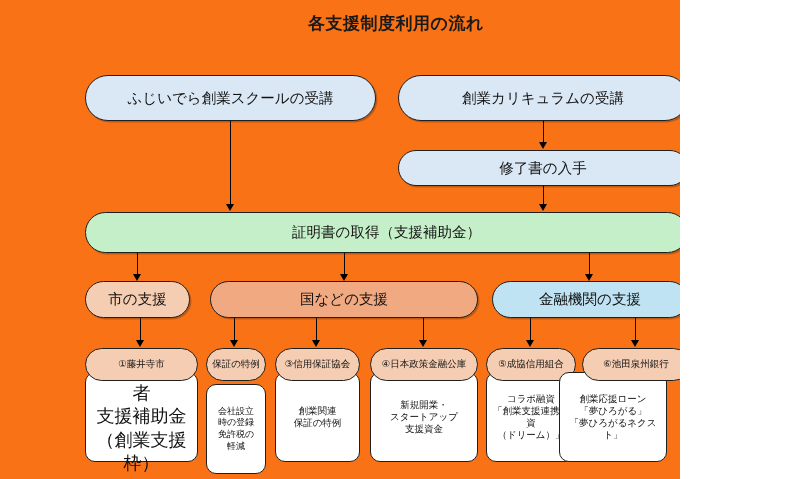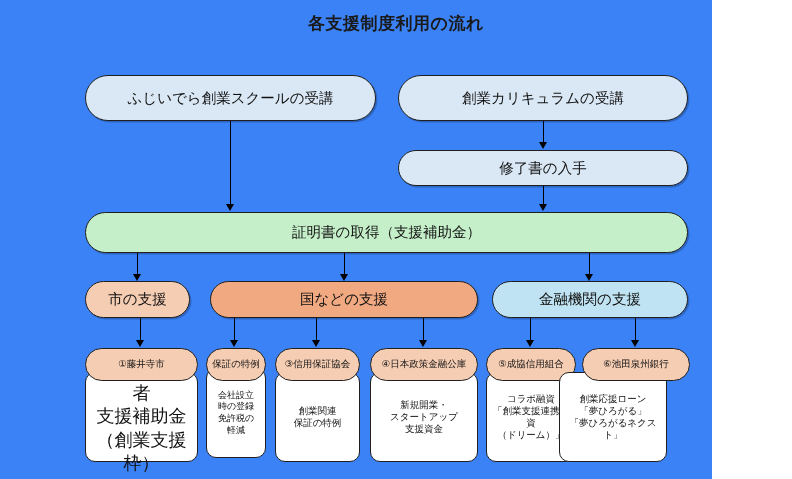--- a/index.html
+++ b/index.html
@@ -8,23 +8,22 @@
     background: #ffffff;
   }
   body {
     font-family: "Liberation Sans", "DejaVu Sans", sans-serif;
     color: #000000;
   }
   #canvas {
     position: relative;
     width: 680px;
     height: 479px;
-    background: #3b82f6;
+    background: #f97316;
     overflow: hidden;
-    padding-left: 32px;
   }
 
   
   #title {
     position: absolute;
     left: 0;
     top: 12px;
     width: 792px;
     text-align: center;
     font-size: 17px;
@@ -162,21 +161,21 @@
 
   <div class="node rrect fill-white t10" style="left:85px; top:372px; width:113px; height:90px; align-items:center;">
     <span class="lbl t13">R7 年度事業者
 支援補助金
 （創業支援枠）</span>
   </div>
   <div class="node pill fill-peach t10" style="left:85px; top:348px; width:113px; height:33px;">
     <span class="lbl">①藤井寺市</span>
   </div>
 
-  <div class="node rrect fill-white t9" style="left:206px; top:368px; width:60px; height:90px;">
+  <div class="node rrect fill-white t9" style="left:206px; top:384px; width:60px; height:90px;">
     <span class="lbl">会社設立
 時の登録
 免許税の
 軽減</span>
   </div>
   <div class="node pill fill-peach t10" style="left:206px; top:348px; width:60px; height:33px;">
     <span class="lbl">保証の特例</span>
   </div>
 
   <div class="node rrect fill-white t10" style="left:275px; top:372px; width:85px; height:90px;">

